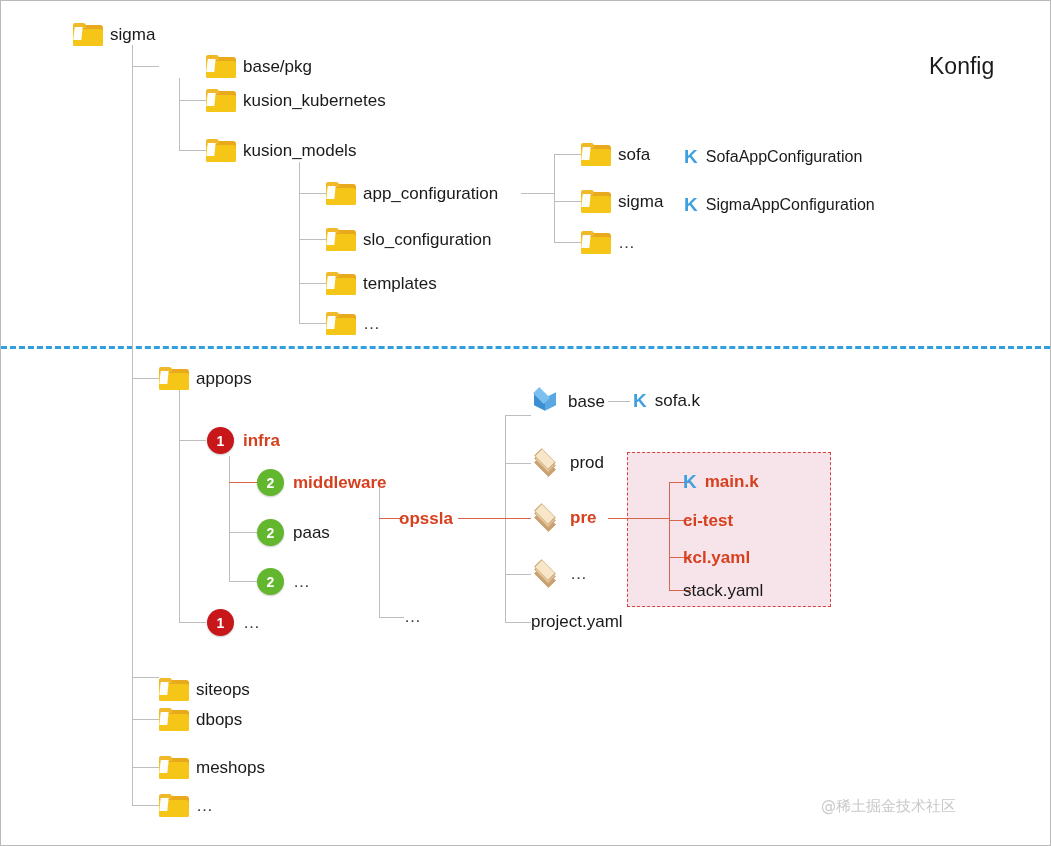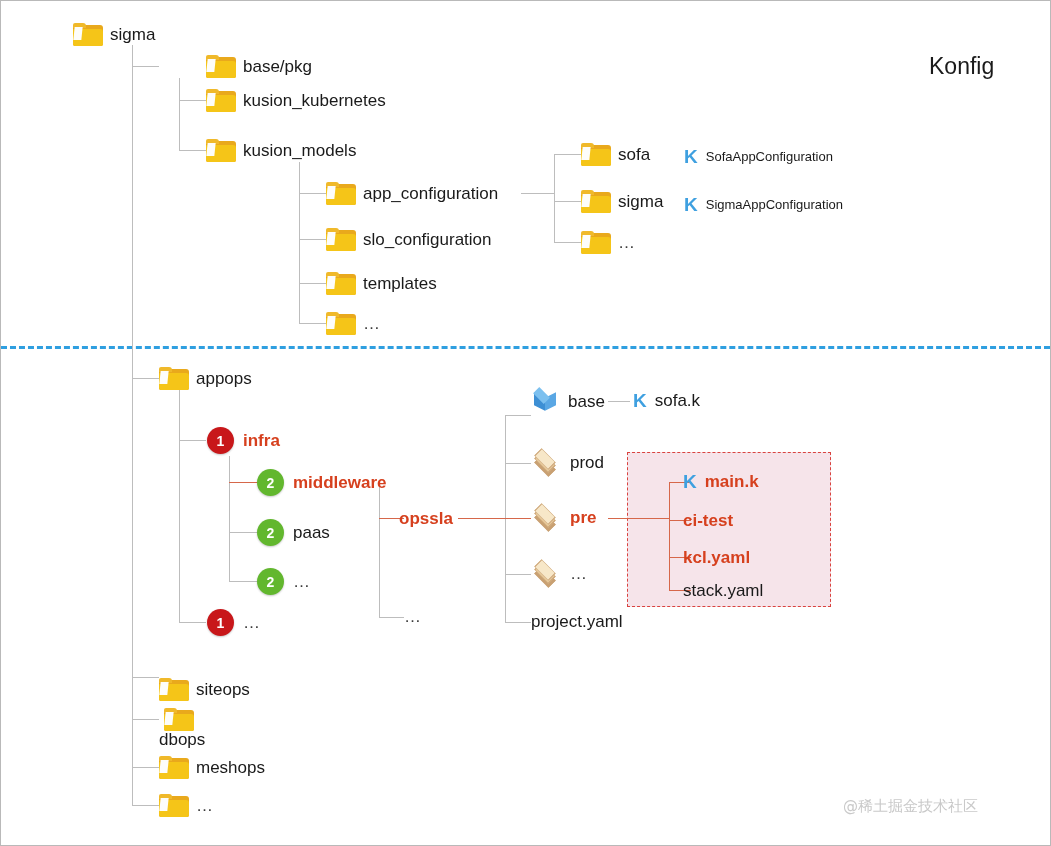--- a/index.html
+++ b/index.html
@@ -8,21 +8,21 @@
     position:relative;
     width:1051px;height:846px;
     background:#ffffff;
     border:1px solid #b9b9b9;
     box-sizing:border-box;
     overflow:hidden;
   }
   .node{position:absolute;display:flex;align-items:center;white-space:nowrap;}
   .label{font-size:17px;color:#1a1a1a;line-height:1;}
   .label.red{color:#d6401e;font-weight:bold;}
-  .label.small{font-size:13px;}
+  .label.small{font-size:16px;}
   .label.dots{font-size:17px;color:#3a3a3a;letter-spacing:1px;}
 
   
   .folder{position:relative;width:30px;height:23px;flex:0 0 auto;margin-right:7px;}
   .folder .back{position:absolute;left:0;top:2px;width:30px;height:21px;
     background:#e9a91c;border-radius:2px 3px 2px 2px;}
   .folder .tab{position:absolute;left:0;top:0px;width:13px;height:5px;
     background:#f0b92a;border-radius:2px 3px 0 0;}
   .folder .front{position:absolute;left:0;top:6px;width:30px;height:17px;
     background:#f5c518;border-radius:1px 3px 2px 2px;}
@@ -306,21 +306,21 @@
 
   <div class="node" style="left:158px;top:665px;margin-top:12px;">
     <span class="folder">
       <i class="back"></i>
         <i class="tab"></i>
         <i class="front"></i>
         <i class="sheet"></i>
       </span>
     <span class="label">siteops</span>
   </div>
-  <div class="node" style="left:158px;top:707px;flex-direction:column;">
+  <div class="node" style="left:158px;top:707px;">
     <span class="folder">
       <i class="back"></i>
         <i class="tab"></i>
         <i class="front"></i>
         <i class="sheet"></i>
       </span>
     <span class="label">dbops</span>
   </div>
   <div class="node" style="left:158px;top:755px;justify-content:center;">
     <span class="folder">
@@ -392,15 +392,15 @@
   <div class="node" style="left:682px;top:511px;">
     <span class="label red">ci-test</span>
   </div>
   <div class="node" style="left:682px;top:548px;">
     <span class="label red">kcl.yaml</span>
   </div>
   <div class="node" style="left:682px;top:581px;">
     <span class="label">stack.yaml</span>
   </div>
 
-  <div id="watermark" style="left:842px;top:796px;text-align:right;">@稀土掘金技术社区</div>
+  <div id="watermark" style="left:820px;top:796px;text-align:right;">@稀土掘金技术社区</div>
 
 </div>
 
 </body></html>

